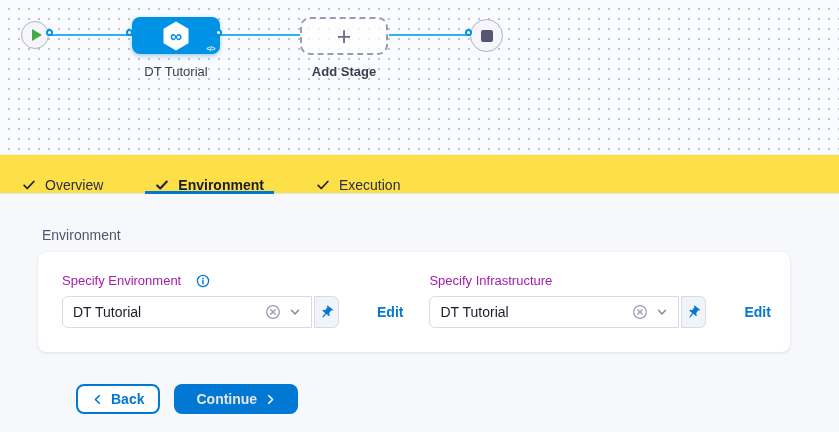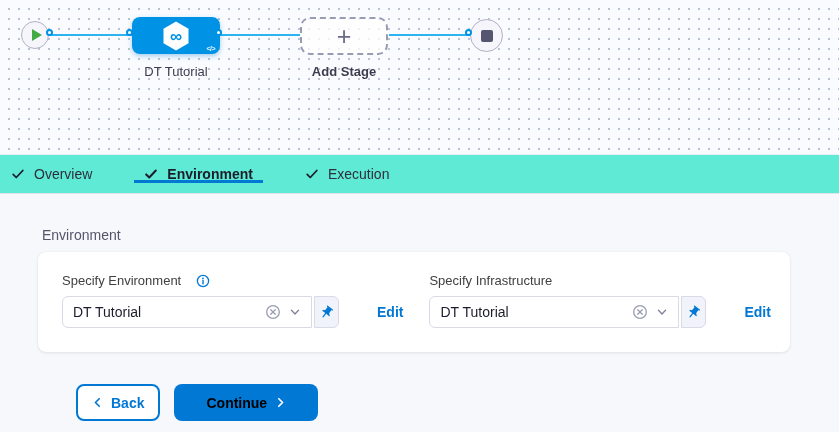--- a/index.html
+++ b/index.html
@@ -32,55 +32,55 @@
   .add-stage { position:absolute; left:300px; top:17px; width:88px; height:38px;
     border-radius:10px; border:2px dashed #989bb1; background:rgba(255,255,255,.75);
     display:flex; align-items:center; justify-content:center;
     font-size:25px; font-weight:300; color:#6b6d87; line-height:1; z-index:2; }
   .stop-node { position:absolute; left:470px; top:19px; width:33px; height:33px;
     border-radius:50%; background:#f5f5fb; border:1px solid #b0b2c4;
     display:flex; align-items:center; justify-content:center; z-index:2; }
   .stop-sq { width:12px; height:12px; background:#555570; border-radius:2px; }
 
   
-  .tabbar { display:flex; align-items:center; height:39px; background:#5eead4;
-    border-bottom:1px solid #e1e3ed; padding-left:1px; }
+  .tabbar { display:flex; align-items:flex-end; height:39px; background:#fde047;
+    border-bottom:1px solid #e1e3ed; padding-left:12px; }
   .tab { position:relative; display:flex; align-items:center; gap:9px;
     padding:0 10px; margin-right:32px; font-size:14px; color:#2e2f3e; cursor:pointer; }
   .tab.active { font-weight:bold; color:#1c1d2b; }
   .tab.active::after { content:""; position:absolute; left:0; right:0; bottom:-1px;
     height:3px; background:#0278d5; }
 
   
   .content { height:238px; background:#f6f8fb; padding:33px 0 0 38px; }
   .section-title { font-size:14px; color:#53556b; margin-left:4px; margin-bottom:9px; }
   .card { width:752px; background:#fff; border-radius:8px;
     box-shadow:0 1px 3px rgba(40,41,61,.10), 0 0 1px rgba(40,41,61,.08);
     padding:21px 24px 24px; display:flex; gap:26px; }
   .field-label-row { display:flex; align-items:center; gap:15px; margin-bottom:8px;
-    font-size:13px; color:#404040; }
+    font-size:13px; color:#a21caf; }
   .field-row { display:flex; align-items:center; }
   .input-group { display:flex; align-items:stretch; }
   .combo { width:250px; height:32px; background:#fff; border:1px solid #d9dae6;
     border-radius:6px 0 0 6px; display:flex; align-items:center; padding:0 9px 0 0; }
   .combo input { flex:1; min-width:0; border:none; outline:none; background:transparent;
     font-family:"Liberation Sans", sans-serif; font-size:14px; color:#1c1d2b; padding:0 6px 0 10px; }
   .combo .ico { display:flex; align-items:center; margin-left:7px; cursor:pointer; }
   .pin-btn { width:25px; height:32px; margin-left:2px; background:#f0f3fa;
     border:1px solid #d9dae6; border-radius:0 6px 6px 0;
     display:flex; align-items:center; justify-content:center; cursor:pointer; }
   .edit-link { margin-left:38px; font-size:14px; font-weight:bold; color:#0278d5;
     cursor:pointer; text-decoration:none; }
 
   
   .footer { display:flex; gap:14px; margin:32px 0 0 38px; align-items:center; }
-  .btn { display:flex; align-items:center; gap:8px; height:37px; border-radius:8px;
+  .btn { display:flex; align-items:center; gap:8px; height:30px; border-radius:8px;
     font-family:"Liberation Sans", sans-serif; font-size:14px; font-weight:bold; cursor:pointer; }
   .btn-back { background:#fff; border:2px solid #0278d5; color:#0278d5; padding:0 14px; }
-  .btn-continue { background:#0278d5; border:none; color:#000000; padding:0 32px; }
+  .btn-continue { background:#0278d5; border:none; color:#e5e5e5; padding:0 22px; }
 </style>
 </head>
 <body>
 
 <div class="canvas">
   <div class="connector" style="left:50px; width:82px;"></div>
   <div class="connector" style="left:220px; width:80px;"></div>
   <div class="connector" style="left:389px; width:84px;"></div>
 
   <div class="start-node">

